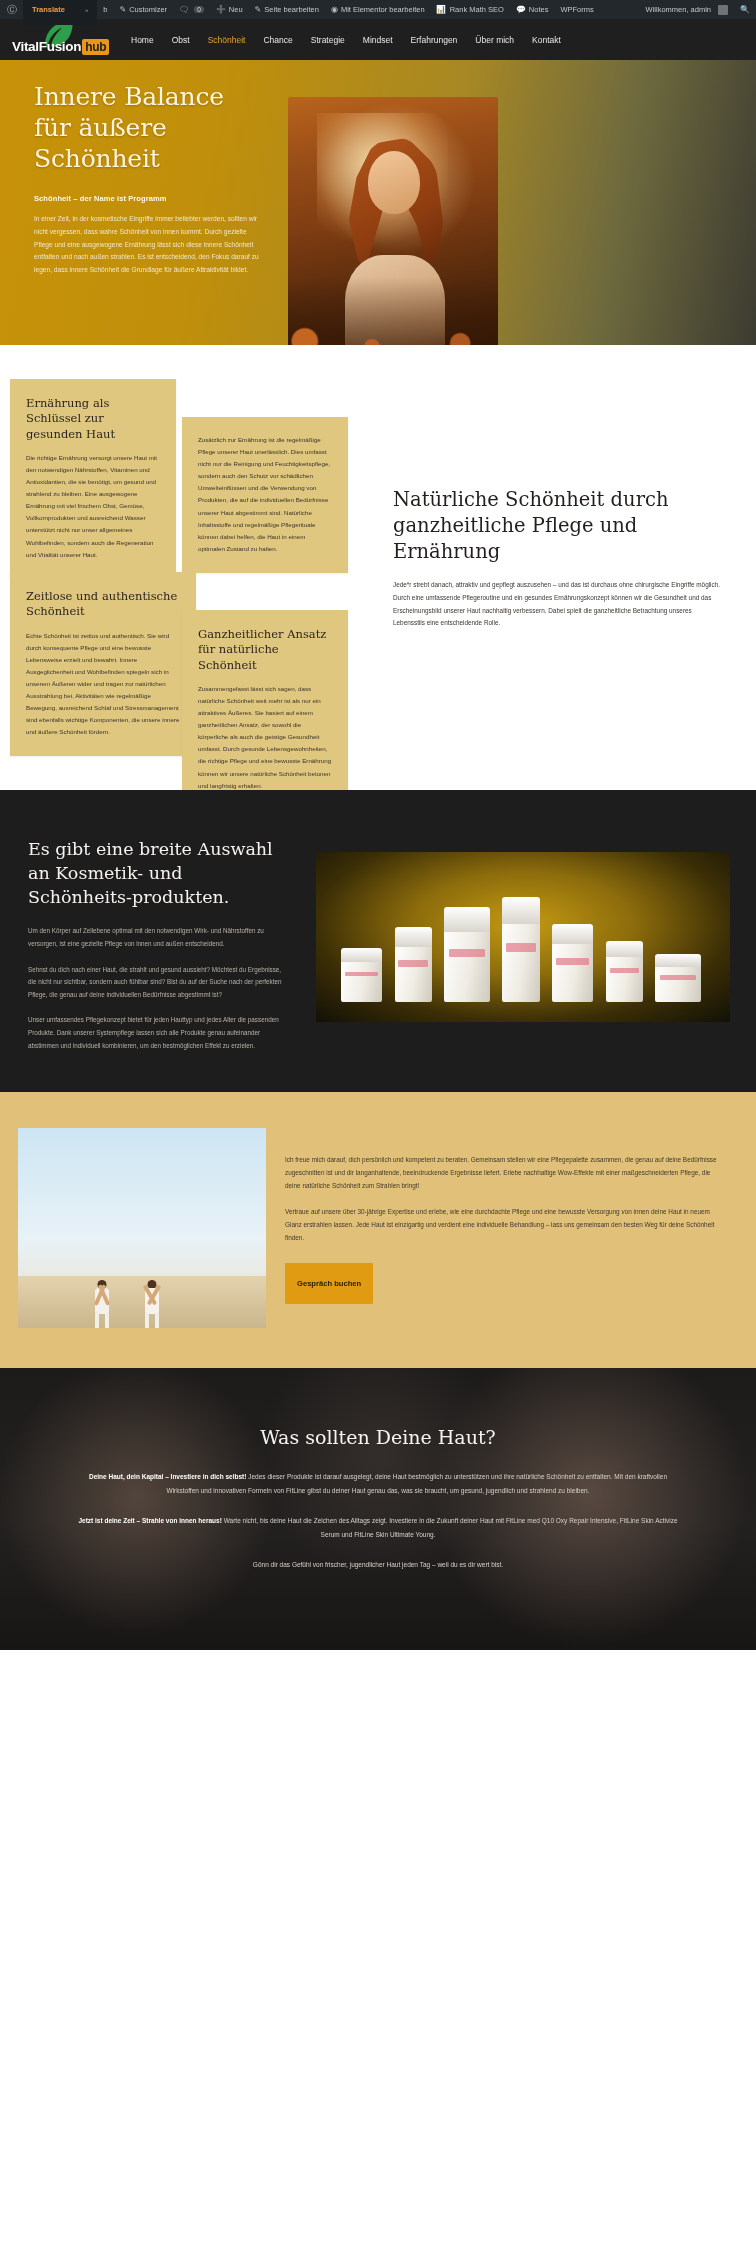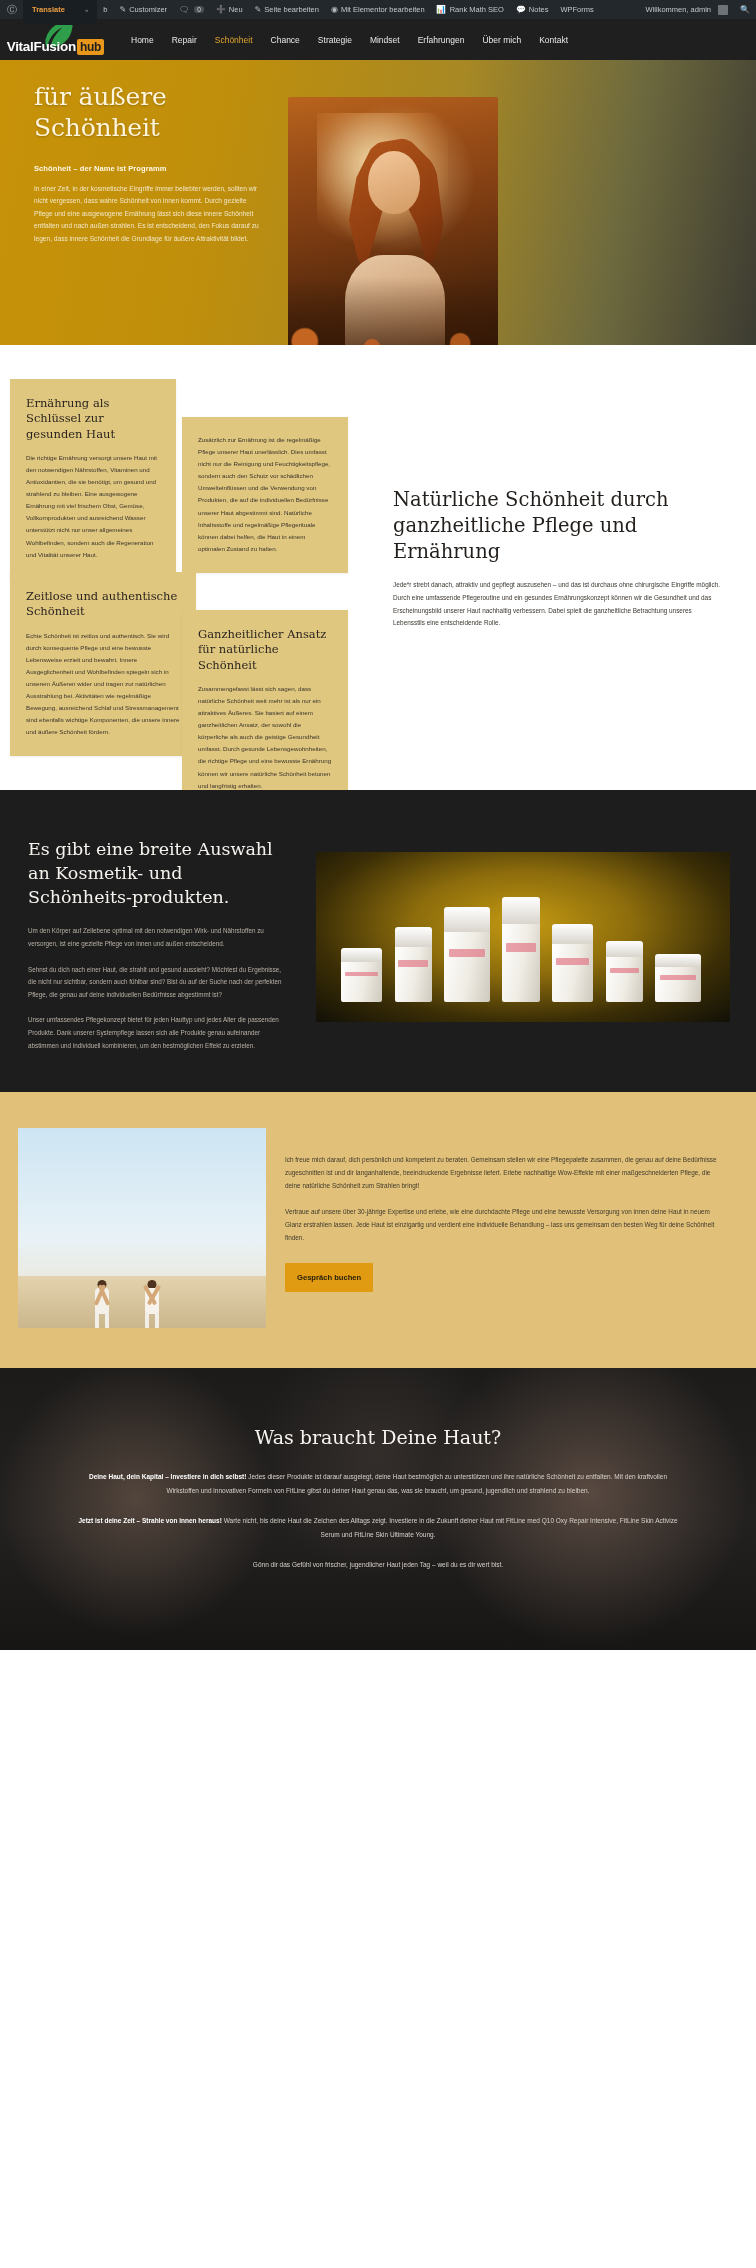--- a/index.html
+++ b/index.html
@@ -39,21 +39,21 @@
     background:#4b5055;color:#d8dadc;border-radius:6px;
     padding:0 3px; font-size:6.5px; margin-left:2px;
   }
 
   
   .navbar{
     height:41px; background:#1f1f1f;
     display:flex; align-items:center; padding:0 12px;
     position:relative;
   }
-  .logo{ position:relative; width:92px; height:30px; display:flex; align-items:flex-end;justify-content:flex-end;}
+  .logo{ position:relative; width:92px; height:30px; display:flex; align-items:flex-end;}
   .logo .leaf{
     position:absolute; left:30px; top:-6px; width:34px; height:30px;
   }
   .logo .wordmark{
     position:relative; z-index:2; font-size:13.5px; font-weight:bold;
     color:#ffffff; letter-spacing:-.3px; line-height:1;
     padding-bottom:1px; white-space:nowrap;
   }
   .logo .hub{
     background:#e8971a; color:#1f1f1f; font-size:12px; font-weight:bold;
@@ -192,21 +192,21 @@
   .fig .torso{ position:absolute; top:8px; left:50%; transform:translateX(-50%);
     width:14px;height:26px;background:#f4f1ea;border-radius:4px 4px 2px 2px;}
   .fig .arm{ position:absolute; top:4px; width:4px;height:22px;background:#d5a878;
     border-radius:2px;}
   .fig .leg{ position:absolute; top:32px; width:4px;height:26px;background:#f2efe8;
     border-radius:2px;}
   .gold-text{ position:absolute; left:285px; top:26px; width:432px; }
   .gold-text p{ font-size:6.4px; line-height:2.0; color:#40392c; margin-bottom:14px;}
   .cta-btn{
     display:inline-block; background:#e09b13; color:#2a2209;
-    font-size:7.6px; font-weight:bold; padding:10px 12px;
+    font-size:7.6px; font-weight:bold; padding:16px 12px;
     border:none; border-radius:1px; cursor:pointer; margin-top:4px;
     font-family:"Liberation Sans", sans-serif;
   }
 
   
   .bottom-sec{
     position:relative; background:#1a1a1a; padding:58px 0 64px; overflow:hidden;
     min-height:282px;
   }
   .bottom-bg{
@@ -290,35 +290,36 @@
     <div class="logo">
       <svg class="leaf" viewBox="0 0 40 36">
         <path d="M36 1C22 2 8 9 4 24c-1 4 0 8 2 11 1-11 8-20 18-25-7 7-12 14-14 23 9 1 18-4 23-13 3-6 4-13 3-19z" fill="#2e9e4a"></path>
       </svg>
       <div class="wordmark">
         <span>VitalFusion</span><span class="hub">hub</span>
       </div>
     </div>
     <div class="nav-links">
       <a href="#">Home</a>
-      <a href="#">Repair</a>
+      <a href="#">Obst</a>
       <a href="#" class="active">Schönheit</a>
       <a href="#">Chance</a>
       <a href="#">Strategie</a>
       <a href="#">Mindset</a>
       <a href="#">Erfahrungen</a>
       <a href="#">Über mich</a>
       <a href="#">Kontakt</a>
     </div>
   </div>
 
   <div class="hero">
     <div class="hero-inner">
       <div class="hero-text">
         <div class="hero-title">
+          <div>Innere Balance</div>
           <div>für äußere</div>
           <div>Schönheit</div>
         </div>
         <div class="hero-sub">Schönheit – der Name ist Programm</div>
         <div class="hero-body">In einer Zeit, in der kosmetische Eingriffe immer beliebter werden, sollten wir nicht vergessen, dass wahre Schönheit von innen kommt. Durch gezielte Pflege und eine ausgewogene Ernährung lässt sich diese innere Schönheit entfalten und nach außen strahlen. Es ist entscheidend, den Fokus darauf zu legen, dass innere Schönheit die Grundlage für äußere Attraktivität bildet.</div>
       </div>
       <div class="hero-photo">
         <div class="hp-sun"></div>
         <div class="hp-hair"></div>
         <div class="hp-head"></div>
@@ -432,20 +433,20 @@
         <p>Ich freue mich darauf, dich persönlich und kompetent zu beraten. Gemeinsam stellen wir eine Pflegepalette zusammen, die genau auf deine Bedürfnisse zugeschnitten ist und dir langanhaltende, beeindruckende Ergebnisse liefert. Erlebe nachhaltige Wow-Effekte mit einer maßgeschneiderten Pflege, die deine natürliche Schönheit zum Strahlen bringt!</p>
         <p>Vertraue auf unsere über 30-jährige Expertise und erlebe, wie eine durchdachte Pflege und eine bewusste Versorgung von innen deine Haut in neuem Glanz erstrahlen lassen. Jede Haut ist einzigartig und verdient eine individuelle Behandlung – lass uns gemeinsam den besten Weg für deine Schönheit finden.</p>
         <button class="cta-btn">Gespräch buchen</button>
       </div>
     </div>
   </div>
 
   <div class="bottom-sec">
     <div class="bottom-bg"></div>
     <div class="bottom-inner">
-      <h2>Was braucht Deine Haut?</h2>
+      <h2>Was sollten Deine Haut?</h2>
       <p><b>Deine Haut, dein Kapital – Investiere in dich selbst!</b><span> Jedes dieser Produkte ist darauf ausgelegt, deine Haut bestmöglich zu unterstützen und ihre natürliche Schönheit zu entfalten. Mit den kraftvollen Wirkstoffen und innovativen Formeln von FitLine gibst du deiner Haut genau das, was sie braucht, um gesund, jugendlich und strahlend zu bleiben.</span></p>
       <p><b>Jetzt ist deine Zeit – Strahle von innen heraus!</b><span> Warte nicht, bis deine Haut die Zeichen des Alltags zeigt. Investiere in die Zukunft deiner Haut mit FitLine med Q10 Oxy Repair Intensive, FitLine Skin Activize Serum und FitLine Skin Ultimate Young.</span></p>
       <p>Gönn dir das Gefühl von frischer, jugendlicher Haut jeden Tag – weil du es dir wert bist.</p>
     </div>
   </div>
 
 </div>
 
 </body></html>

